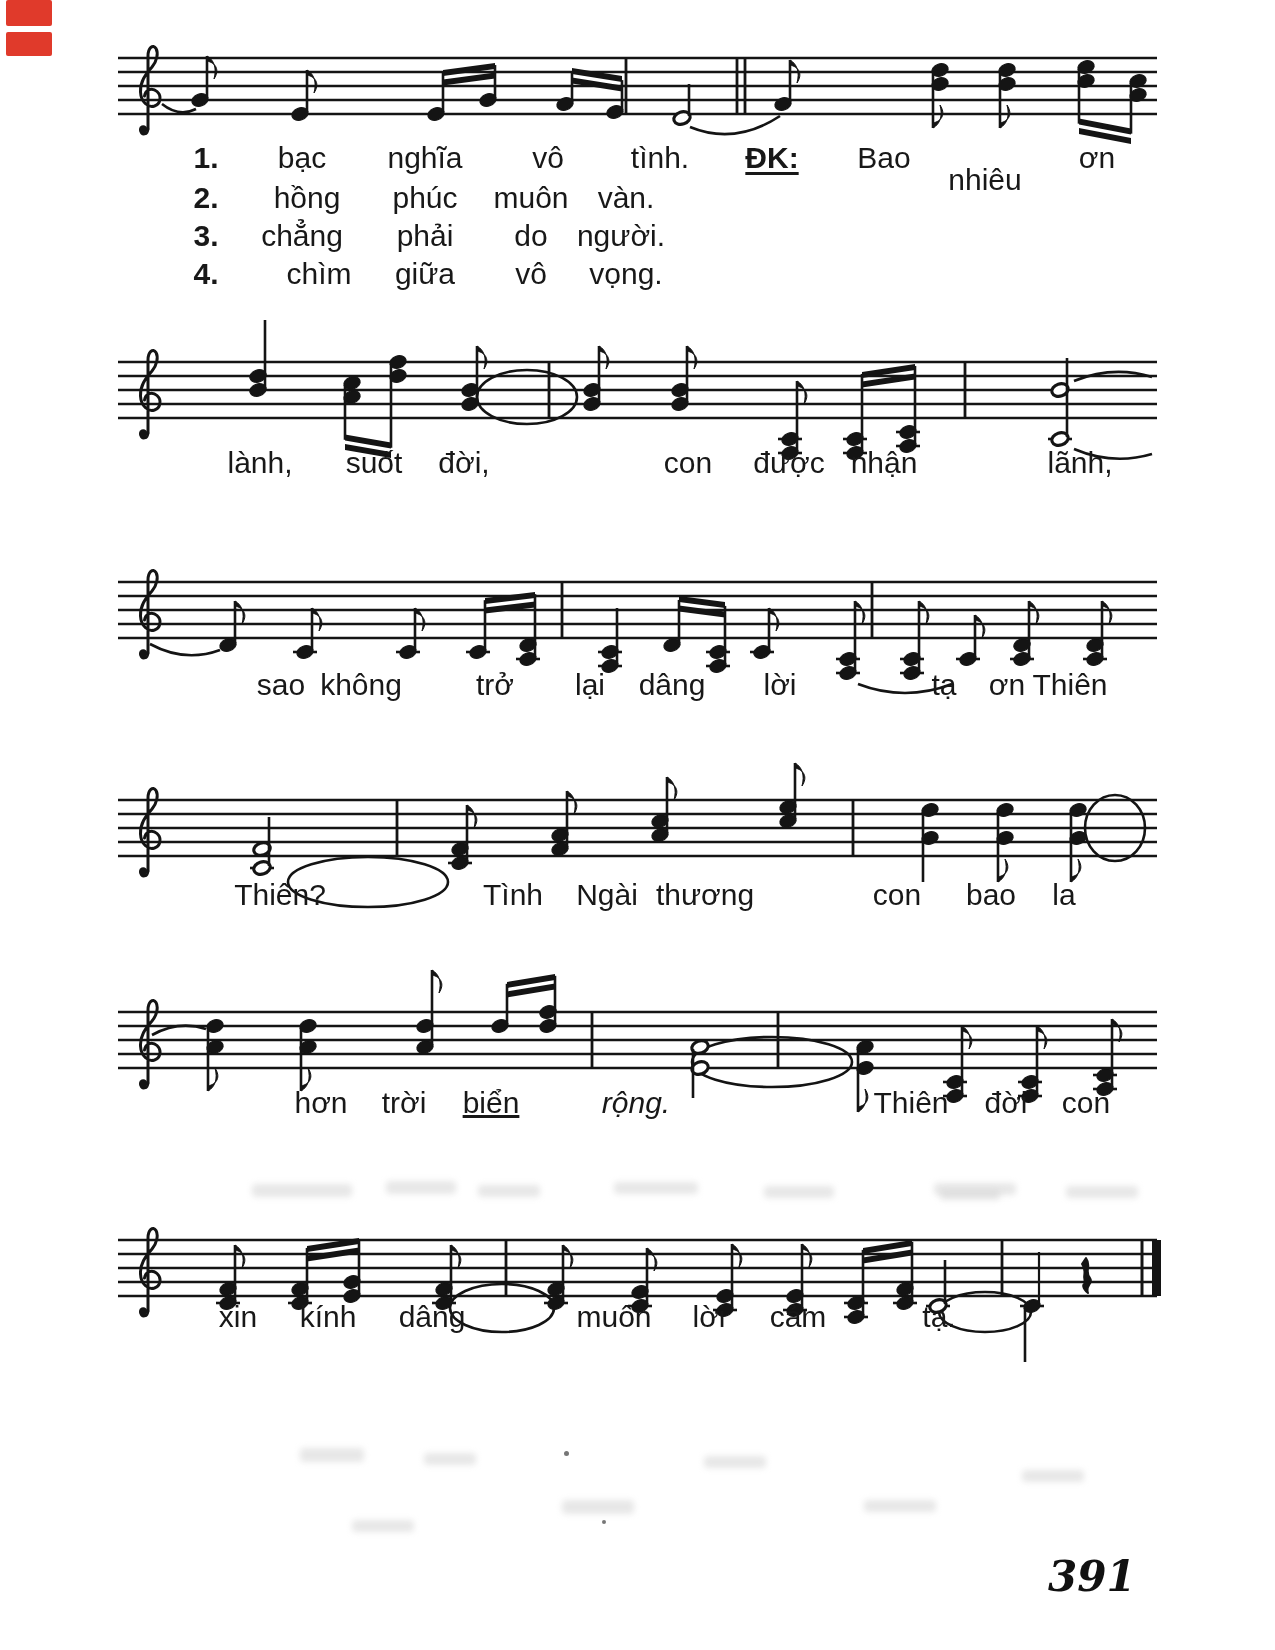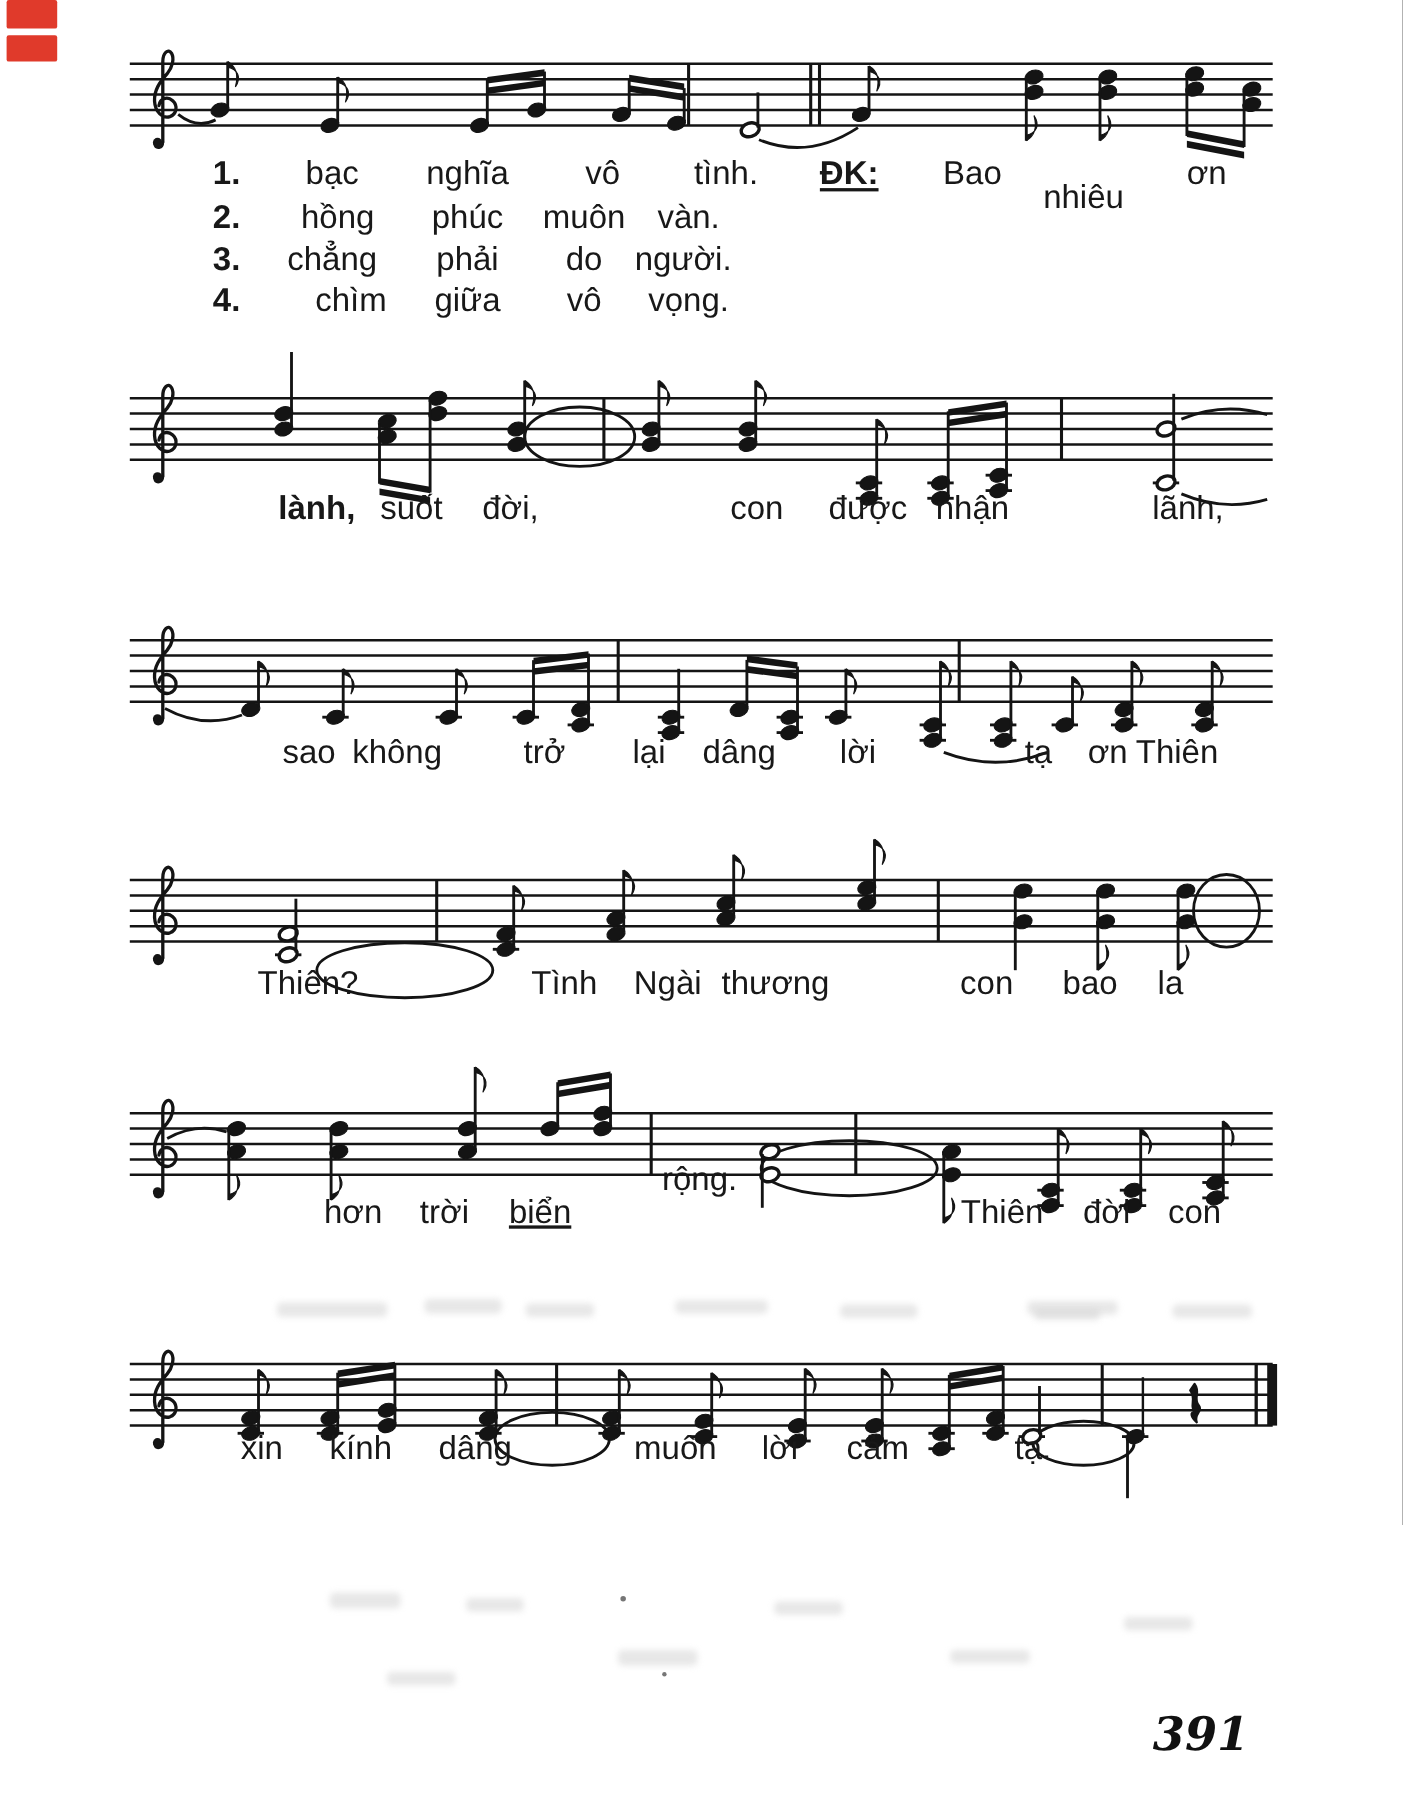--- a/index.html
+++ b/index.html
@@ -451,21 +451,21 @@
     <div class="lyric bold" style="left: 206px; top: 219px;">3.</div>
     <div class="lyric" style="left: 302px; top: 219px;">chẳng</div>
     <div class="lyric" style="left: 425px; top: 219px;">phải</div>
     <div class="lyric" style="left: 531px; top: 219px;">do</div>
     <div class="lyric" style="left: 621px; top: 219px;">người.</div>
     <div class="lyric bold" style="left: 206px; top: 257px;">4.</div>
     <div class="lyric" style="left: 302px; top: 257px; margin-left: 17px;">chìm</div>
     <div class="lyric" style="left: 425px; top: 257px;">giữa</div>
     <div class="lyric" style="left: 531px; top: 257px;">vô</div>
     <div class="lyric" style="left: 626px; top: 257px;">vọng.</div>
-    <div class="lyric" style="left: 288px; top: 446px; font-weight: bold;">lành,</div>
+    <div class="lyric" style="left: 260px; top: 446px;">lành,</div>
     <div class="lyric" style="left: 374px; top: 446px;">suốt</div>
     <div class="lyric" style="left: 464px; top: 446px;">đời,</div>
     <div class="lyric" style="left: 688px; top: 446px;">con</div>
     <div class="lyric" style="left: 789px; top: 446px;">được</div>
     <div class="lyric" style="left: 884px; top: 446px;">nhận</div>
     <div class="lyric" style="left: 1080px; top: 446px;">lãnh,</div>
     <div class="lyric" style="left: 281px; top: 668px;">sao</div>
     <div class="lyric" style="left: 361px; top: 668px;">không</div>
     <div class="lyric" style="left: 495px; top: 668px;">trở</div>
     <div class="lyric" style="left: 590px; top: 668px;">lại</div>
@@ -477,21 +477,21 @@
     <div class="lyric" style="left: 280px; top: 878px;">Thiên?</div>
     <div class="lyric" style="left: 513px; top: 878px;">Tình</div>
     <div class="lyric" style="left: 607px; top: 878px;">Ngài</div>
     <div class="lyric" style="left: 705px; top: 878px;">thương</div>
     <div class="lyric" style="left: 897px; top: 878px;">con</div>
     <div class="lyric" style="left: 991px; top: 878px;">bao</div>
     <div class="lyric" style="left: 1064px; top: 878px;">la</div>
     <div class="lyric" style="left: 321px; top: 1086px;">hơn</div>
     <div class="lyric" style="left: 404px; top: 1086px;">trời</div>
     <div class="lyric" style="left: 491px; top: 1086px; text-decoration: underline;">biển</div>
-    <div class="lyric" style="left: 636px; top: 1056px;">rộng.</div>
+    <div class="lyric" style="left: 636px; top: 1086px; font-style: italic;">rộng.</div>
     <div class="lyric" style="left: 911px; top: 1086px;">Thiên</div>
     <div class="lyric" style="left: 1006px; top: 1086px;">đời</div>
     <div class="lyric" style="left: 1086px; top: 1086px;">con</div>
     <div class="lyric" style="left: 238px; top: 1300px;">xin</div>
     <div class="lyric" style="left: 328px; top: 1300px;">kính</div>
     <div class="lyric" style="left: 432px; top: 1300px;">dâng</div>
     <div class="lyric" style="left: 614px; top: 1300px;">muôn</div>
     <div class="lyric" style="left: 709px; top: 1300px;">lời</div>
     <div class="lyric" style="left: 798px; top: 1300px;">cảm</div>
     <div class="lyric" style="left: 939px; top: 1300px;">tạ.</div>

